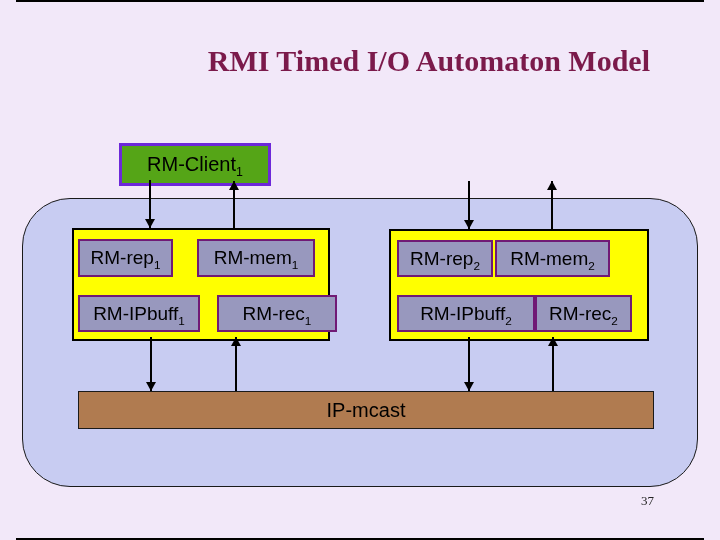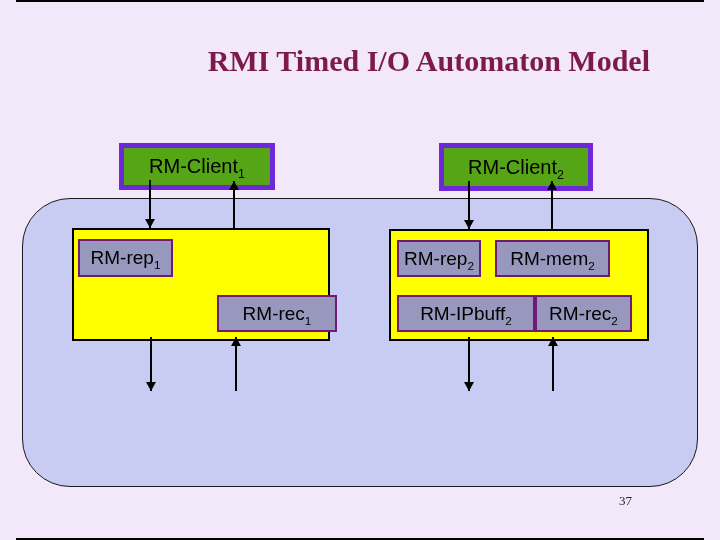--- a/index.html
+++ b/index.html
@@ -44,21 +44,21 @@
     height: 287px;
     background: #C8CCF2;
     border: 1px solid #1a1a1a;
     border-radius: 48px;
     z-index: 1;
   }
 
   .client-box {
     position: absolute;
     background: #55A517;
-    border: 5px solid #6d28d9;
+    border: 3px solid #6d28d9;
     display: flex;
     align-items: center;
     justify-content: center;
     font-size: 20px;
     color: #000;
     z-index: 2;
   }
   .client-box.c1 { left: 119px; top: 143px; width: 146px; height: 37px; }
   .client-box.c2 { left: 439px; top: 143px; width: 144px; height: 38px; }
 
@@ -80,21 +80,21 @@
     justify-content: center;
     font-size: 19px;
     color: #000;
     box-sizing: border-box;
     z-index: 3;
   }
   .module-box.rep1    { left: 78px;  top: 239px; width: 95px;  height: 38px; }
   .module-box.mem1    { left: 197px; top: 239px; width: 118px; height: 38px; }
   .module-box.ipbuff1 { left: 78px;  top: 295px; width: 122px; height: 37px; }
   .module-box.rec1    { left: 217px; top: 295px; width: 120px;  height: 37px; }
-  .module-box.rep2    { left: 397px; top: 240px; width: 84px;  height: 37px; }
+  .module-box.rep2    { left: 397px; top: 240px; width: 96px;  height: 37px; }
   .module-box.mem2    { left: 495px; top: 240px; width: 115px; height: 37px; }
   .module-box.ipbuff2 { left: 397px; top: 295px; width: 138px; height: 37px; }
   .module-box.rec2    { left: 535px; top: 295px; width: 97px;  height: 37px; align-items: center; }
 
   sub {
     font-size: 0.62em;
     line-height: 0;
   }
 
   .bus-box {
@@ -108,21 +108,21 @@
     display: flex;
     align-items: center;
     justify-content: center;
     font-size: 20px;
     color: #000;
     z-index: 2;
   }
 
   .page-number {
     position: absolute;
-    left: 619px;
+    left: 641px;
     top: 493px;
     font-family: "Liberation Serif", serif;
     font-size: 13px;
     color: #222;
   }
 
   .arrow-layer { position: absolute; inset: 0; z-index: 4; }
   .arrow {
     position: absolute;
     width: 2px;
@@ -147,47 +147,53 @@
   <div class="edge-strip top"></div>
   <div class="edge-strip bottom"></div>
 
   <div class="slide-title">RMI Timed I/O Automaton Model</div>
 
   <div class="container-box"></div>
 
   <div class="client-box c1">
     <span><span>RM-Client</span><sub>1</sub></span>
   </div>
-  <div class="client-box c2">
-    <span><span>RM-Client</span><sub>2</sub></span>
-  </div>
 
   <div class="group-box g1"></div>
   <div class="group-box g2"></div>
 
   <div class="module-box rep1">
     <span><span>RM-rep</span><sub>1</sub></span>
   </div>
+  <div class="module-box mem1">
+    <span><span>RM-mem</span><sub>1</sub></span>
+  </div>
+  <div class="module-box ipbuff1">
+    <span><span>RM-IPbuff</span><sub>1</sub></span>
+  </div>
   <div class="module-box rec1">
     <span><span>RM-rec</span><sub>1</sub></span>
   </div>
 
   <div class="module-box rep2">
     <span><span>RM-rep</span><sub>2</sub></span>
   </div>
   <div class="module-box mem2">
     <span><span>RM-mem</span><sub>2</sub></span>
   </div>
   <div class="module-box ipbuff2">
     <span><span>RM-IPbuff</span><sub>2</sub></span>
   </div>
   <div class="module-box rec2">
     <span><span>RM-rec</span><sub>2</sub></span>
   </div>
 
+  <div class="bus-box">
+    <span>IP-mcast</span>
+  </div>
 
   <div class="arrow-layer">
       <div class="arrow down" style="left: 149px; top: 180px; height: 48px;">
         <div class="head"></div>
       </div>
       <div class="arrow up" style="left: 233px; top: 181px; height: 47px;">
         <div class="head"></div>
       </div>
       <div class="arrow down" style="left: 150px; top: 337px; height: 54px;">
         <div class="head"></div>

